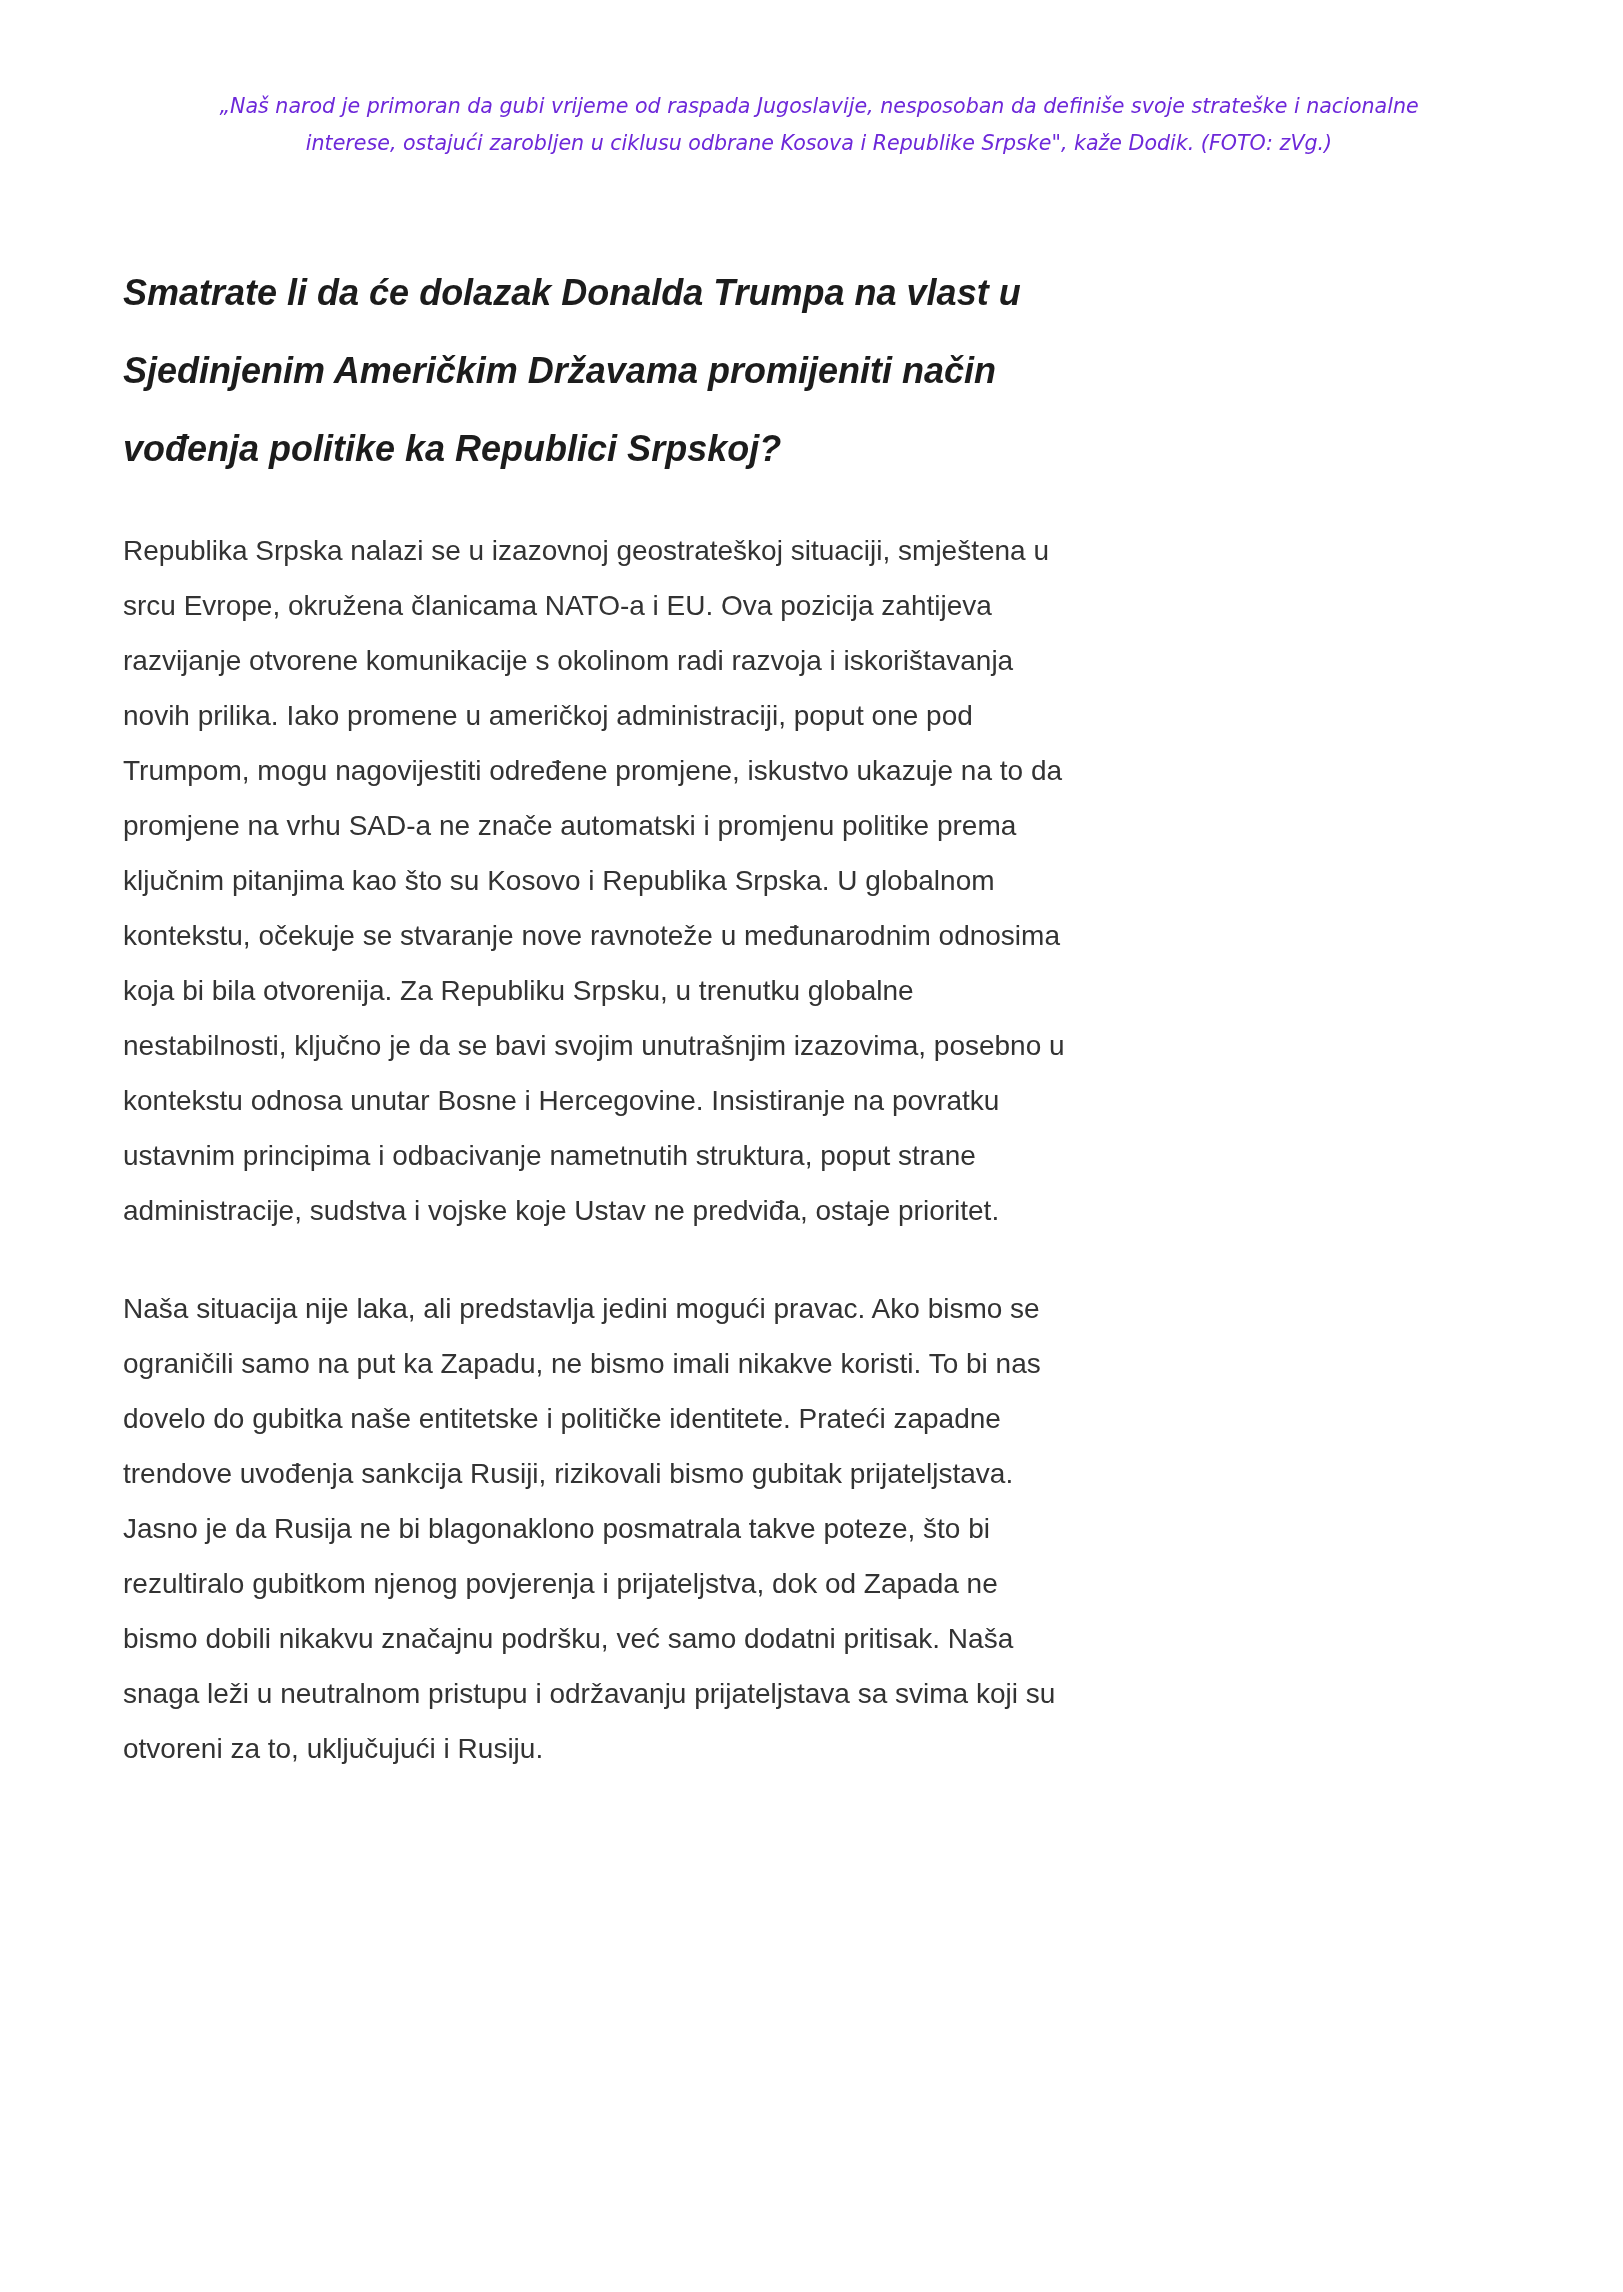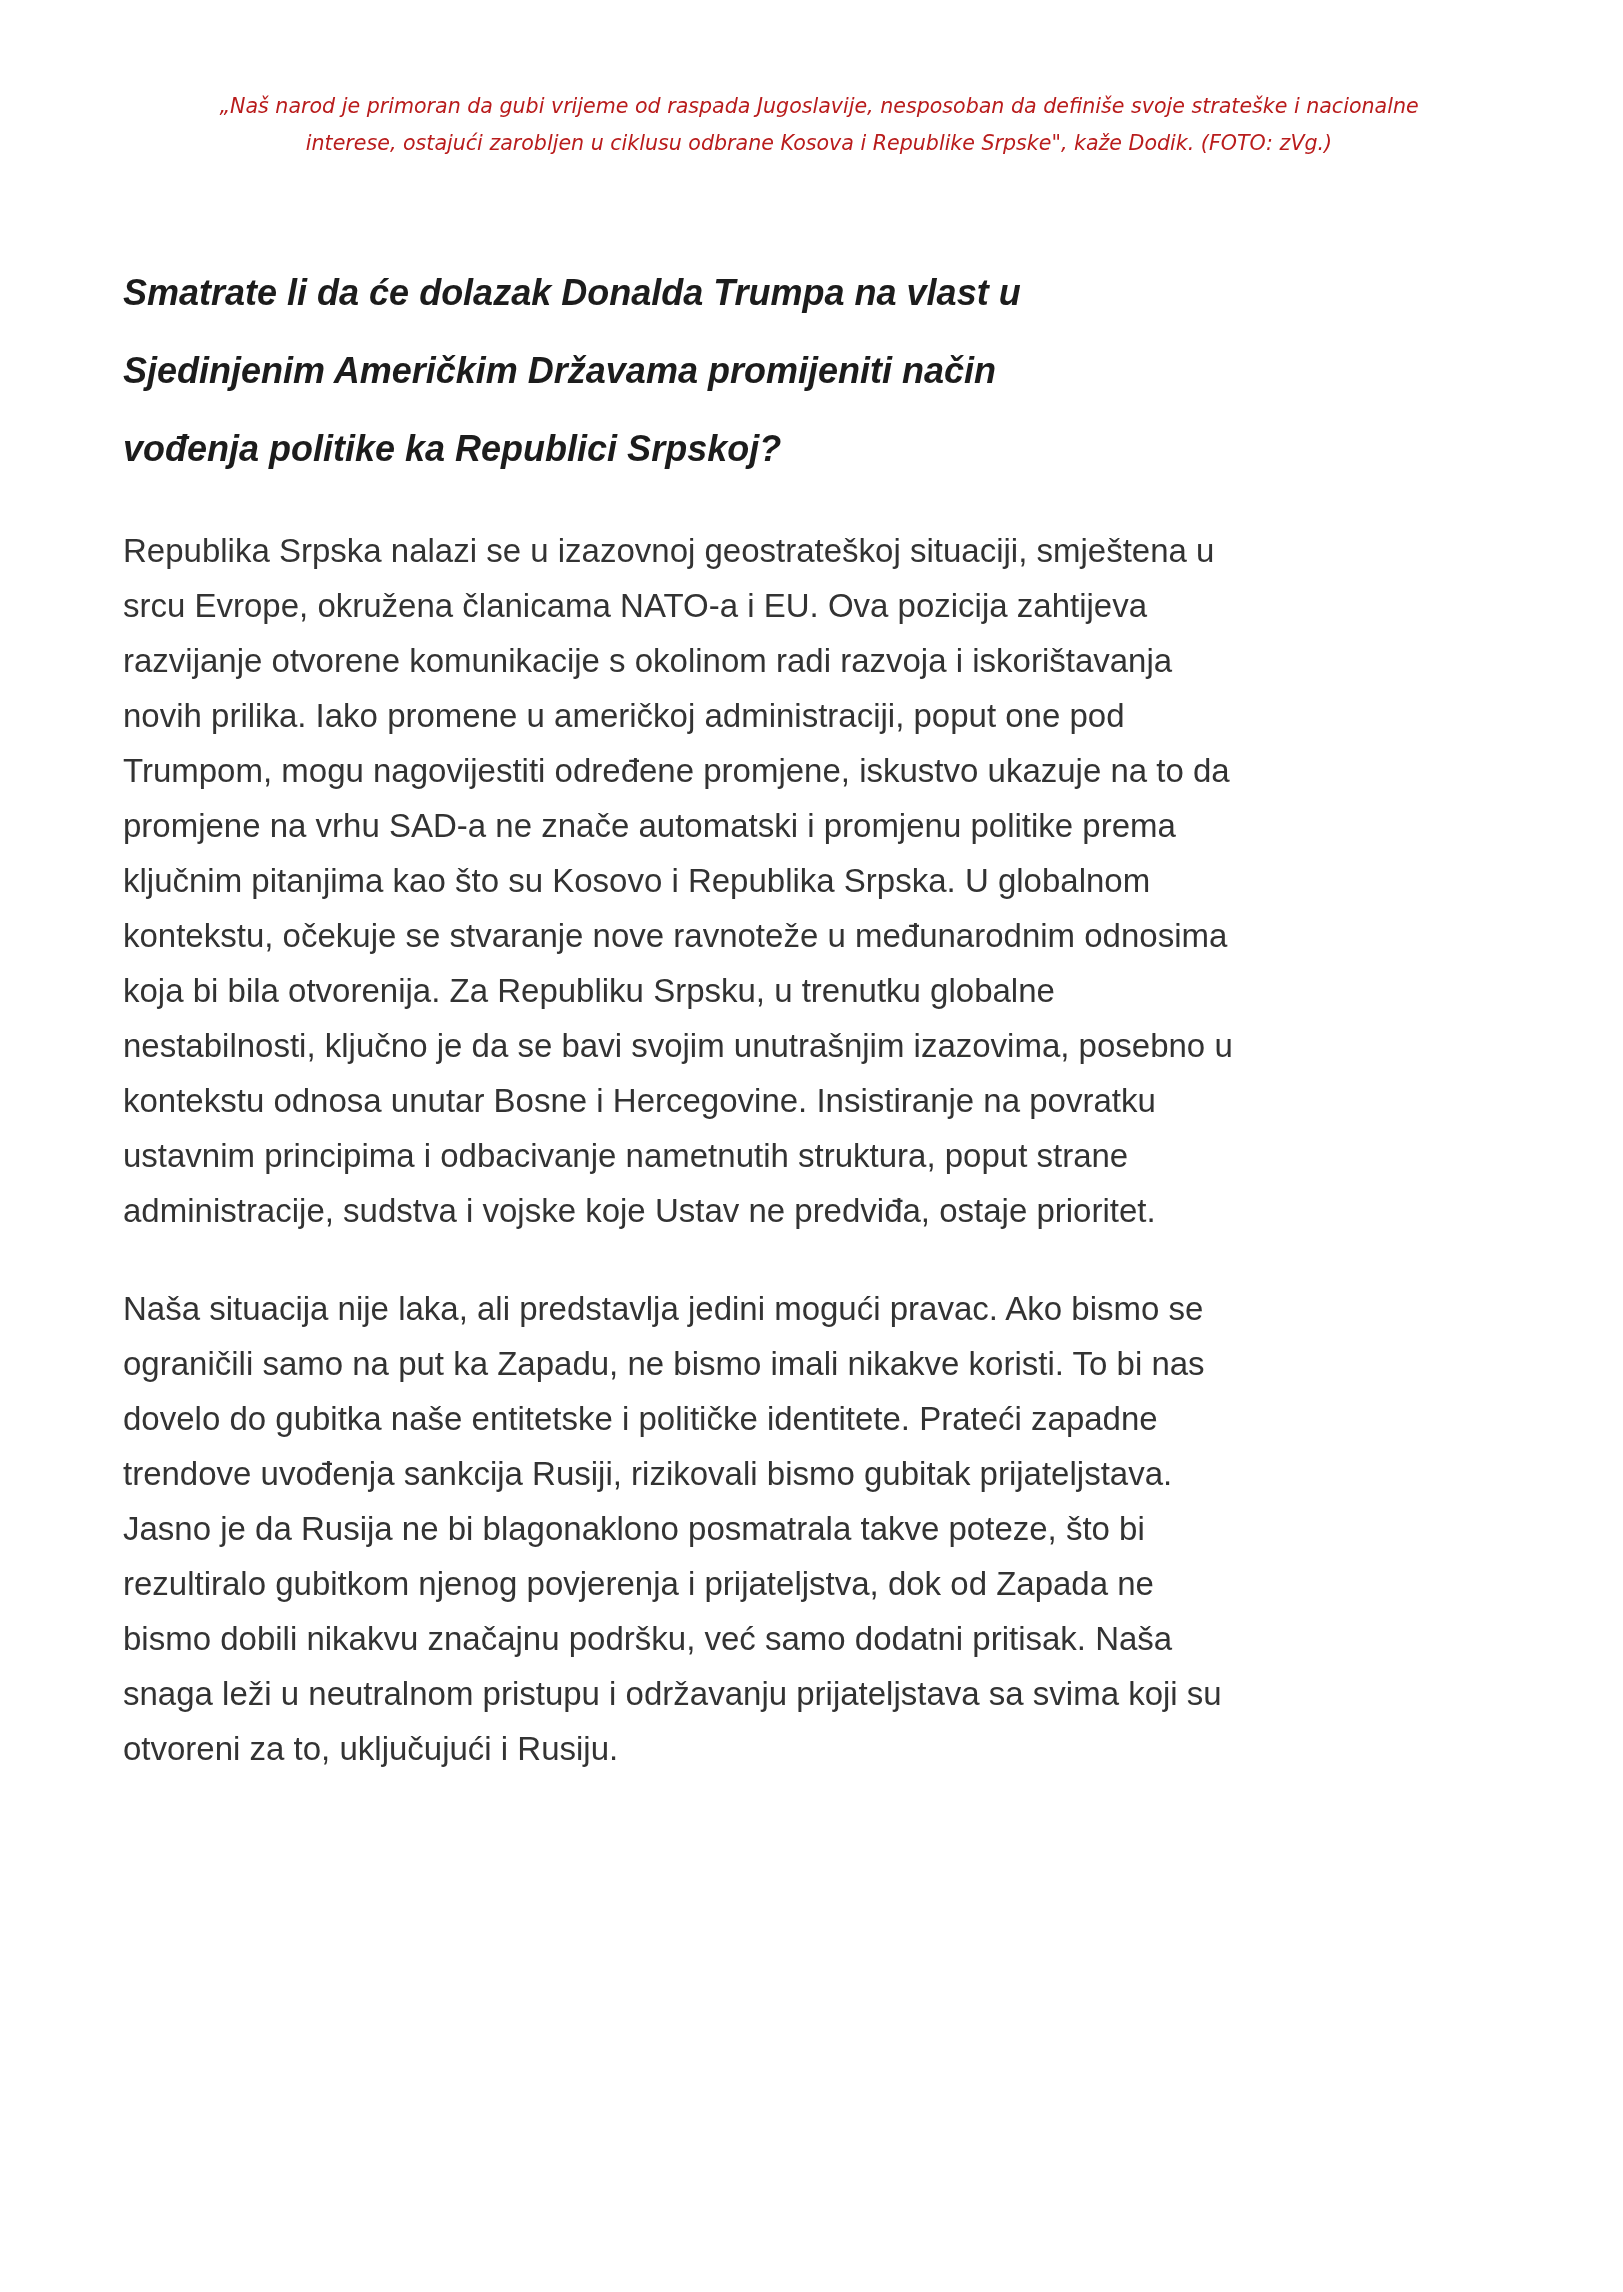--- a/index.html
+++ b/index.html
@@ -14,40 +14,40 @@
     background: #ffffff;
     box-sizing: border-box;
     padding: 88px 108px 59px 123px;
     font-family: "Liberation Sans", sans-serif;
   }
   .photo-caption {
     font-family: "DejaVu Sans", sans-serif;
     font-style: italic;
     font-size: 20.6px;
     line-height: 37px;
-    color: #b91c1c;
+    color: #6d28d9;
     text-align: center;
     white-space: pre-line;
   }
   .question {
     margin-top: 92px;
     font-weight: bold;
     font-style: italic;
     font-size: 36px;
     line-height: 78px;
     color: #1c1c1c;
     letter-spacing: 0px;
     white-space: pre-line;
   }
   .question.second {
     margin-top: 55px;
   }
   .answer {
     margin-top: 35px;
-    font-size: 33px;
+    font-size: 28px;
     line-height: 55px;
     color: #333333;
     white-space: pre-line;
   }
   .answer.second {
     margin-top: 43px;
   }
 </style>
 </head>
 <body>

